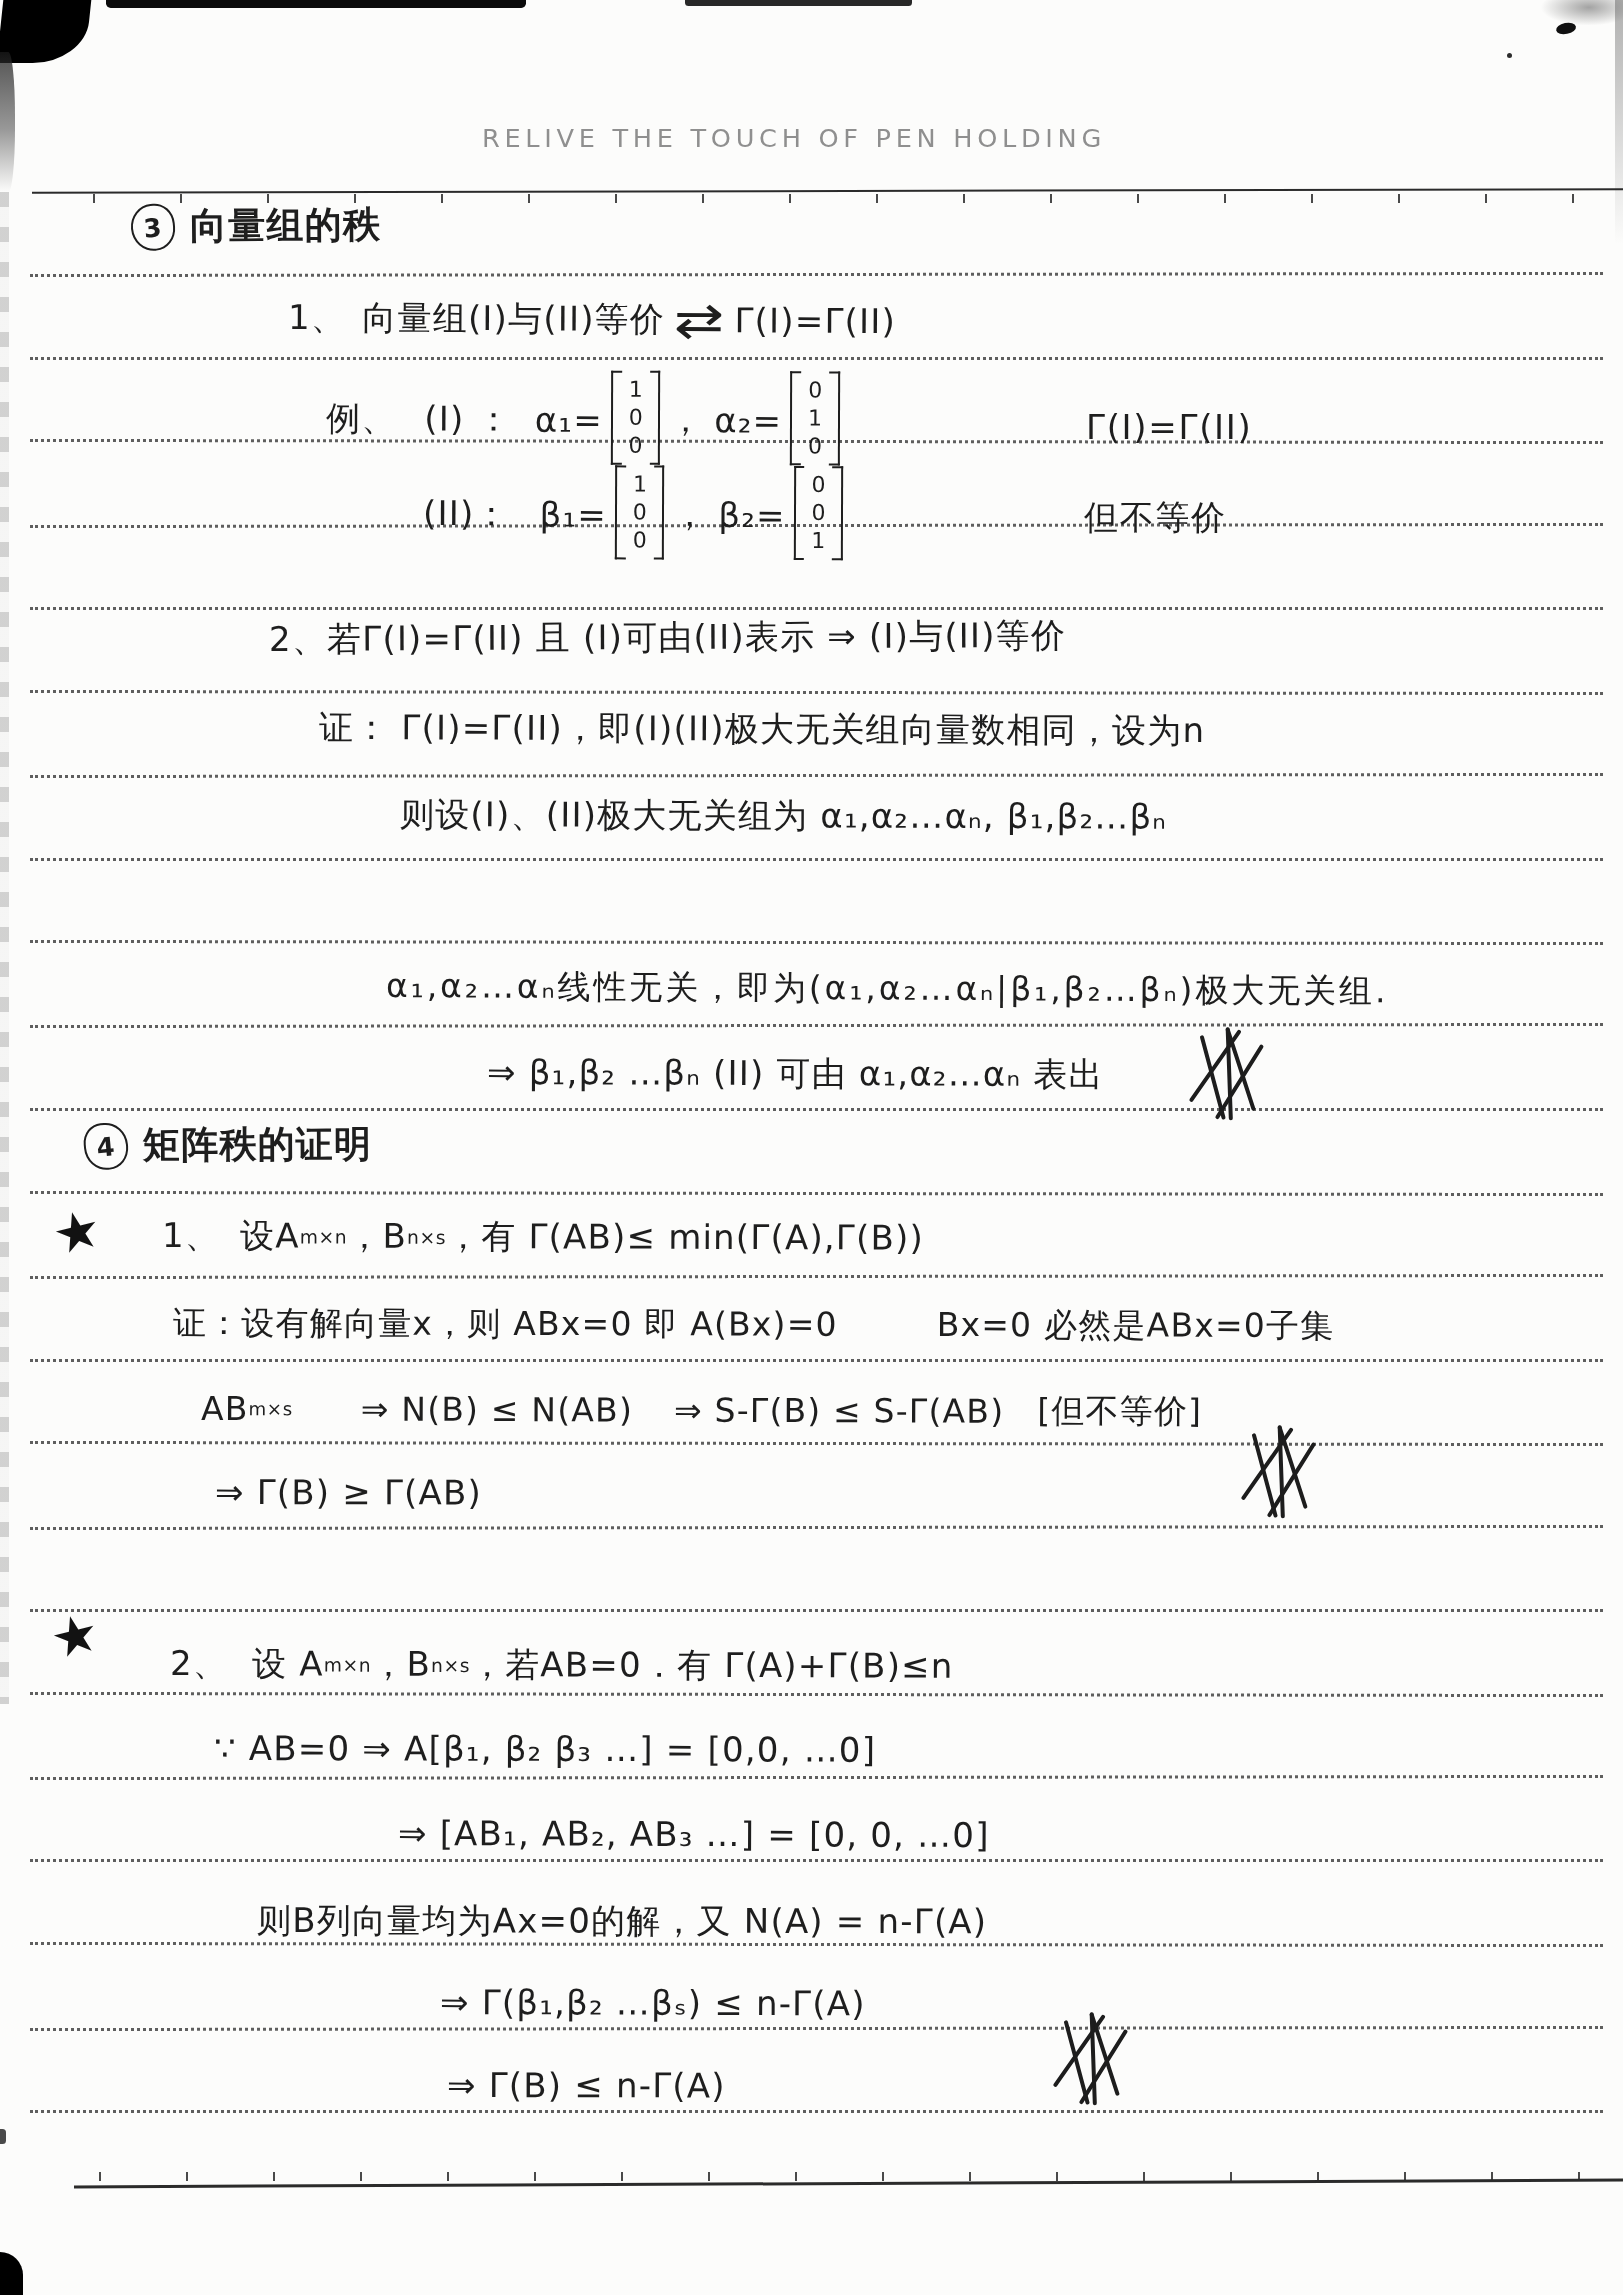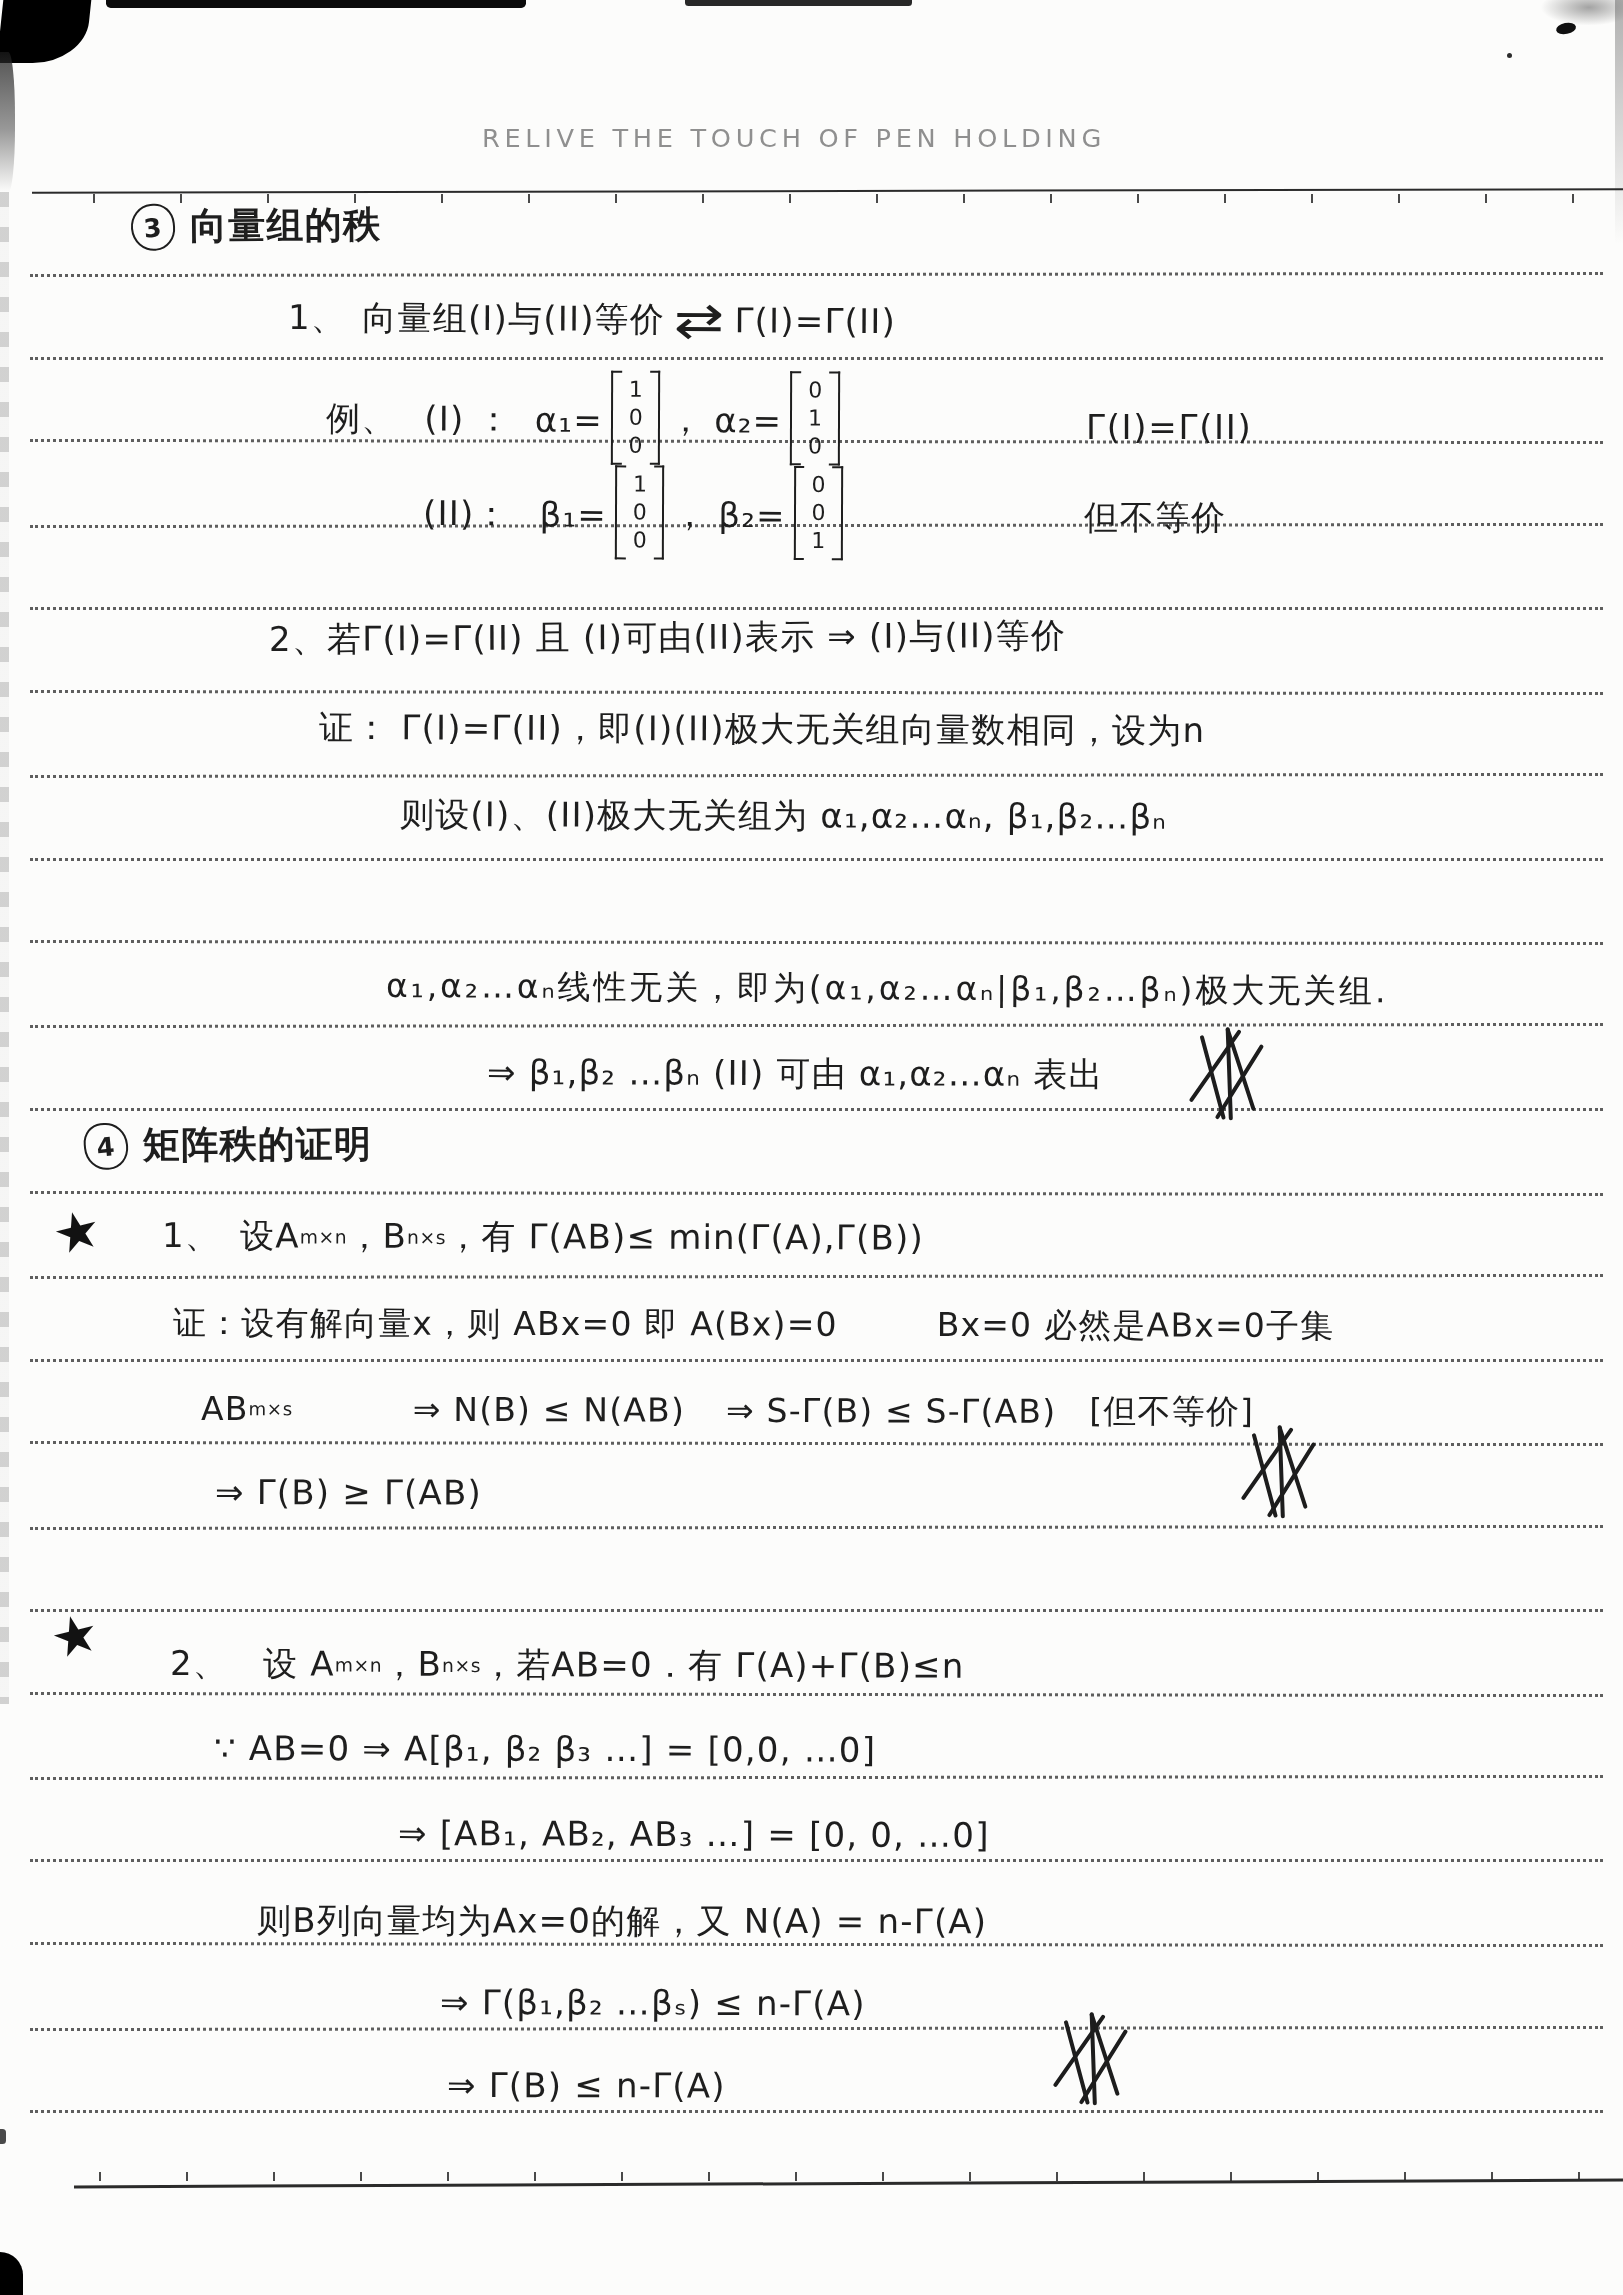--- a/index.html
+++ b/index.html
@@ -234,40 +234,40 @@
   </div>
 
   <div class="hw" style="left:173px;top:1301px;font-size:33px;--r:0.15deg">
     <span>证：设有解向量x，则 ABx=0 即 A(Bx)=0</span>
     <span style="margin-left:99px">Bx=0 必然是ABx=0子集</span>
   </div>
 
   <div class="hw" style="left:201px;top:1386px;font-size:33px;--r:0.2deg">
     <span>AB</span>
       <sub>m×s</sub>
-    <span style="margin-left:120px">⇒ N(B) ≤ N(AB)</span>
+    <span style="margin-left:68px">⇒ N(B) ≤ N(AB)</span>
     <span style="margin-left:41px">⇒ S-Γ(B) ≤ S-Γ(AB)</span>
     <span style="margin-left:33px">[但不等价]</span>
   </div>
 
   <div class="hw" style="left:215px;top:1472px;--r:0.1deg">
     <span>⇒ Γ(B) ≥ Γ(AB)</span>
   </div>
   <div class="qed" style="left:1247px;top:1426px">
       <i></i>
       <i></i>
       <i></i>
       <i></i>
       <i></i>
     </div>
 
   <div class="star" style="left:51px;top:1609px">★</div>
   <div class="hw" style="left:170px;top:1641px;--r:0.2deg">
     <span>2、</span>
-    <span style="margin-left:35px">设 A</span>
+    <span style="margin-left:24px">设 A</span>
       <sub>m×n</sub>
       <span>，B</span>
       <sub>n×s</sub>
       <span>，若AB=0．有 Γ(A)+Γ(B)≤n</span>
   </div>
 
   <div class="hw" style="left:214px;top:1728px;--r:0.15deg">∵ AB=0  ⇒ A[β₁, β₂ β₃ …] = [0,0, …0]</div>
   <div class="hw" style="left:398px;top:1813px;--r:0.2deg">⇒ [AB₁, AB₂, AB₃ …] = [0, 0, …0]</div>
   <div class="hw" style="left:257px;top:1898px;--r:0.1deg">则B列向量均为Ax=0的解，又 N(A) = n-Γ(A)</div>
   <div class="hw" style="left:440px;top:1982px;--r:0.2deg">⇒ Γ(β₁,β₂ …βₛ) ≤ n-Γ(A)</div>

